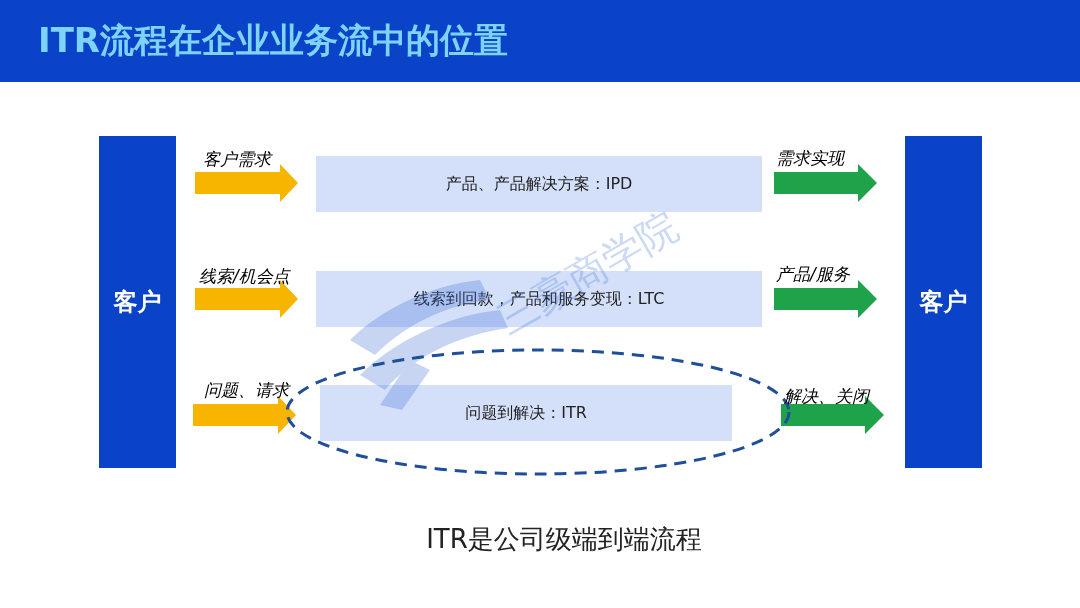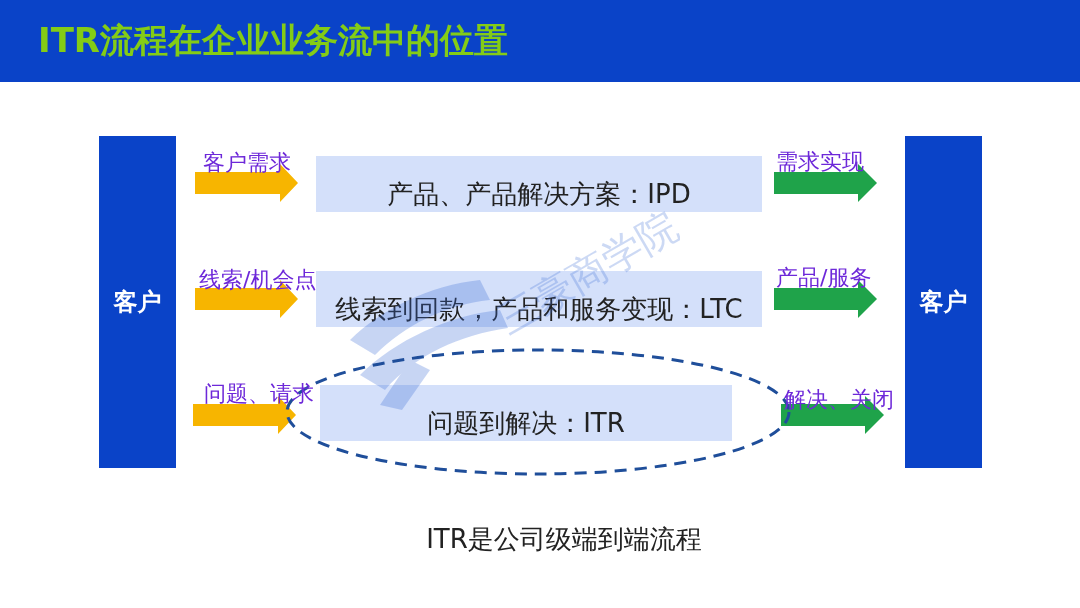--- a/index.html
+++ b/index.html
@@ -1,23 +1,23 @@
 <!DOCTYPE html>
 <html><head>
   <meta charset="utf-8">
   <style>
     html, body { margin:0; padding:0; }
     body { width:1080px; height:608px; background:#ffffff; position:relative; overflow:hidden;
            font-family:"DejaVu Sans","Liberation Sans",sans-serif; color:#222; }
     .header { position:absolute; left:0; top:0; width:1080px; height:82px; background:#0a43c8; }
-    .header-title { position:absolute; left:38px; top:18px; font-size:34px; font-weight:bold; color:#84cc16; letter-spacing:0px; }
+    .header-title { position:absolute; left:38px; top:18px; font-size:34px; font-weight:bold; color:#7dd3fc; letter-spacing:0px; }
     .cust { position:absolute; width:77px; background:#0a43c8; color:#fff; font-weight:bold; font-size:24px;
             display:flex; align-items:center; justify-content:center; }
-    .proc { position:absolute; background:#d4e0fa; font-size:26px; color:#222; display:flex; align-items:flex-end; justify-content:center; }
-    .lbl { position:absolute; font-size:22px; color:#6d28d9; white-space:nowrap; }
+    .proc { position:absolute; background:#d4e0fa; font-size:16px; color:#222; display:flex; align-items:center; justify-content:center; }
+    .lbl { position:absolute; font-size:17px; color:#000000; white-space:nowrap;font-style:italic; }
     .footer { position:absolute; left:0; width:1080px; top:522px; text-align:center; font-size:26px; color:#222;padding-left:24px; }
     .wm { position:absolute; left:340px; top:190px; width:340px; height:220px; pointer-events:none; }
     svg.overlay { position:absolute; left:0; top:0; }
   </style>
 </head>
 <body>
 
 <div class="header">
   <div class="header-title">ITR流程在企业业务流中的位置</div>
 </div>

